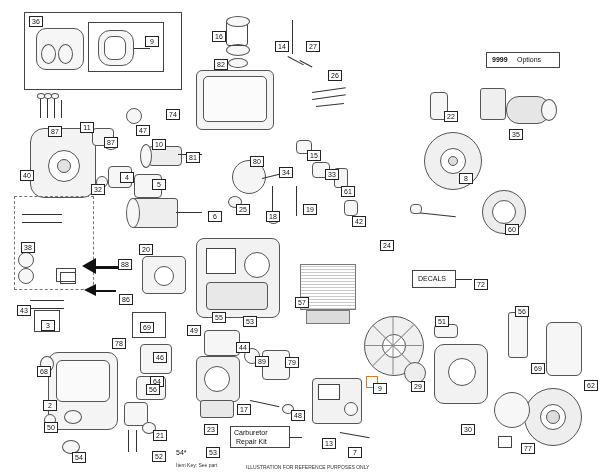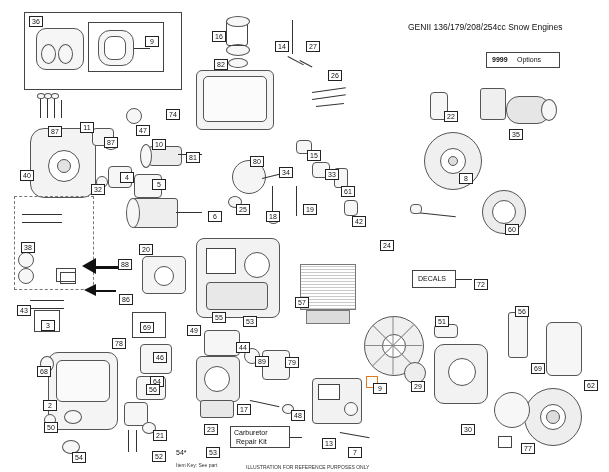--- a/index.html
+++ b/index.html
@@ -24,21 +24,20 @@
      repeating-linear-gradient(0deg,#c9c9c9 0 1px,#ffffff 1px 3px);
      border:1px solid #777;box-sizing:border-box;}
   .grayblk{position:absolute;background:#dcdcdc;border:1px solid #777;box-sizing:border-box;}
   .spoke{position:absolute;background:#888;height:1px;transform-origin:0 50%;}
 </style>
 </head>
 <body>
 
 <div id="stage">
 
-  <div class="ttl" style="left:408px;top:22px;">GENII 136/179/208/254cc Snow Engines</div>
 
   <div class="box" style="left:24px;top:12px;width:158px;height:78px;"></div>
   <div class="box" style="left:88px;top:22px;width:76px;height:50px;"></div>
   <div class="rnd" style="left:36px;top:28px;width:46px;height:40px;border-radius:10px;"></div>
   <div class="ell" style="left:41px;top:44px;width:13px;height:18px;"></div>
   <div class="ell" style="left:58px;top:44px;width:13px;height:18px;"></div>
   <div class="rnd" style="left:98px;top:30px;width:34px;height:34px;border-radius:12px;"></div>
   <div class="rnd" style="left:104px;top:36px;width:20px;height:22px;border-radius:8px;background:#fff;"></div>
   <div class="line" style="left:134px;top:48px;width:16px;"></div>
 

